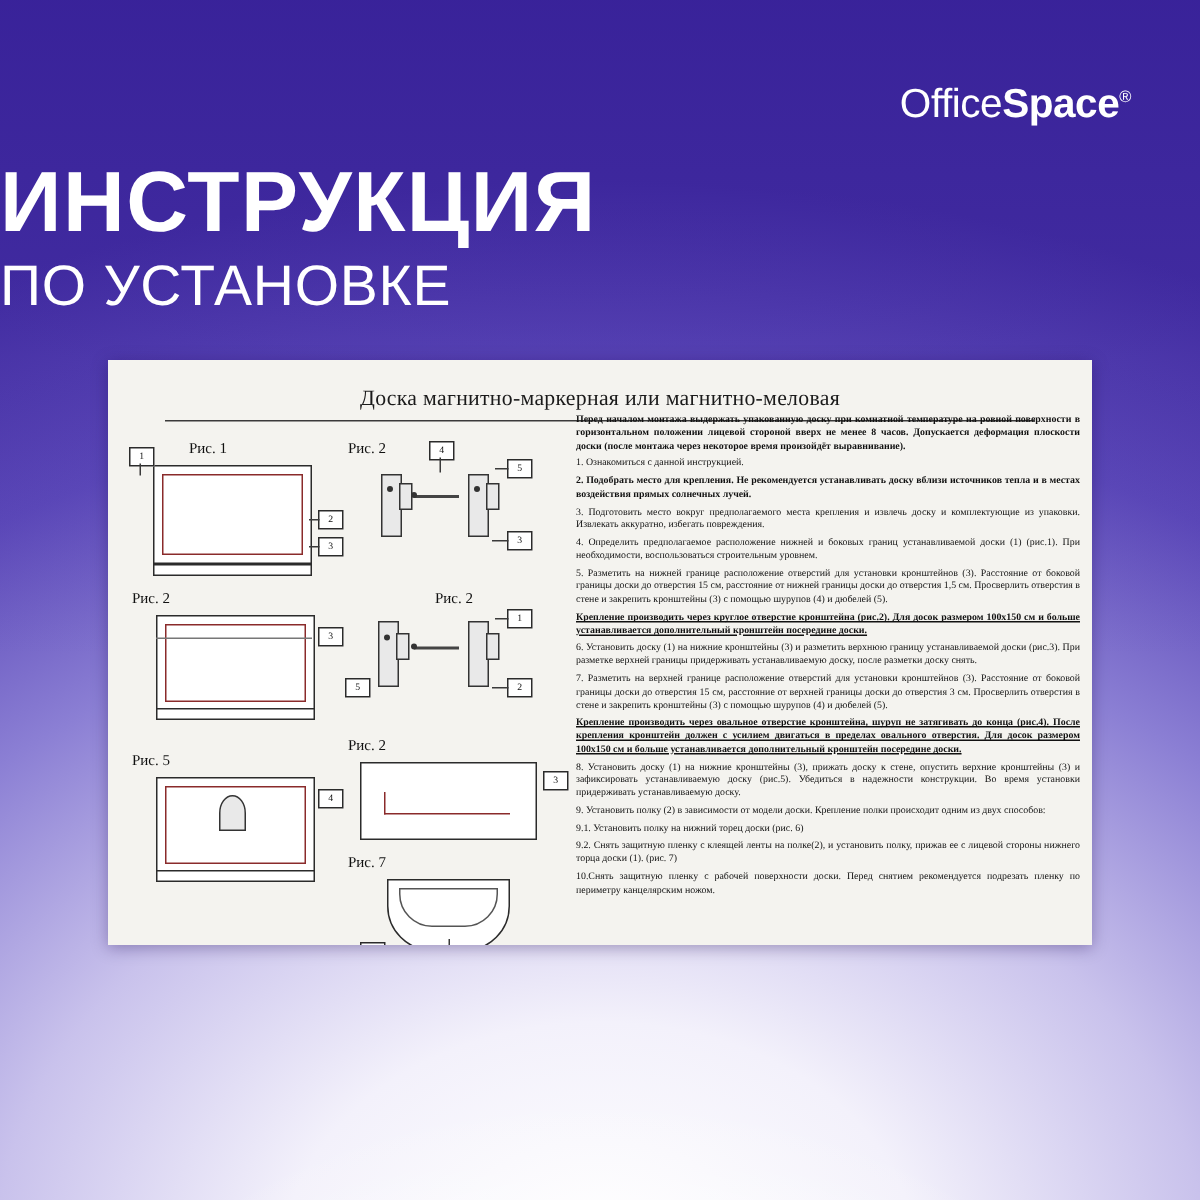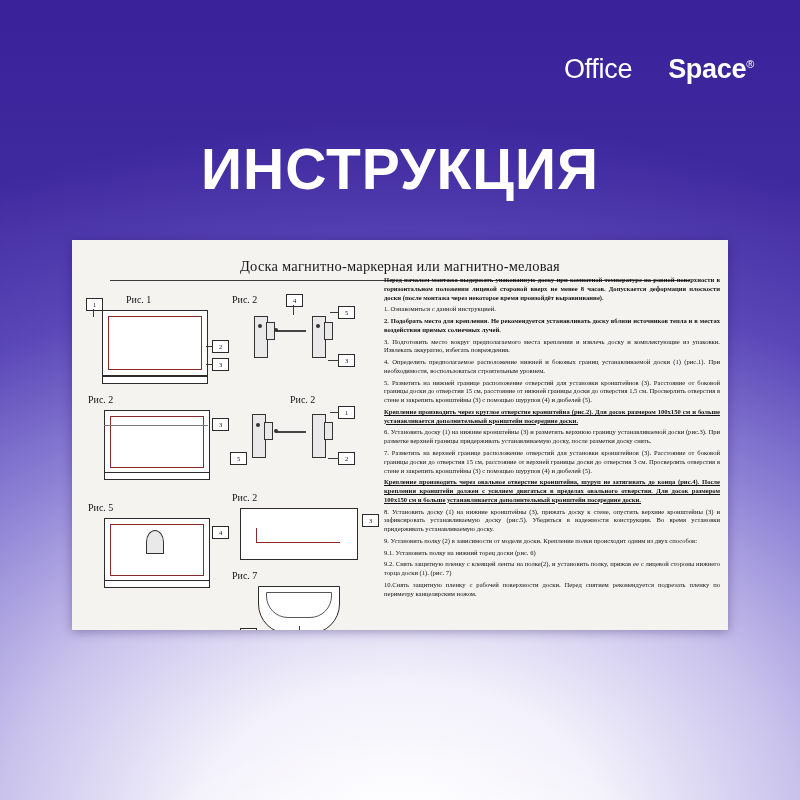--- a/index.html
+++ b/index.html
@@ -35,34 +35,33 @@
     position: absolute;
     top: 54px;
     right: 46px;
     color: #ffffff;
     font-size: 27px;
     letter-spacing: -0.3px;
     font-weight: 400;
     white-space: nowrap;
   }
   .brand .b-office { font-weight: 400; }
-  .brand .b-space { font-weight: 700; margin-left: 36px; }
+  .brand .b-space { font-weight: 700; }
   .brand .b-reg {
     font-size: 11px;
     vertical-align: super;
     font-weight: 400;
   }
 
   
   .headline {
     position: absolute;
-    top: 140px;
+    top: 106px;
     left: 0;
     width: 800px;
-    text-align: center;
     color: #ffffff;
   }
   .headline .l1 {
     font-size: 57px;
     font-weight: 700;
     letter-spacing: 1px;
     line-height: 1.02;
   }
   .headline .l2 {
     font-size: 38px;
@@ -199,20 +198,21 @@
 <body>
 
 <div class="page">
 
   <div class="brand">
     <span class="b-office">Office</span><span class="b-space">Space</span><span class="b-reg">®</span>
   </div>
 
   <div class="headline">
     <div class="l1">ИНСТРУКЦИЯ</div>
+    <div class="l2">ПО УСТАНОВКЕ</div>
   </div>
 
   <div class="sheet">
 
     <div class="sheet-title">Доска магнитно-маркерная или магнитно-меловая</div>
     <div class="rule"></div>
 
     <div class="sheet-body">
 
       <div class="diagrams">

